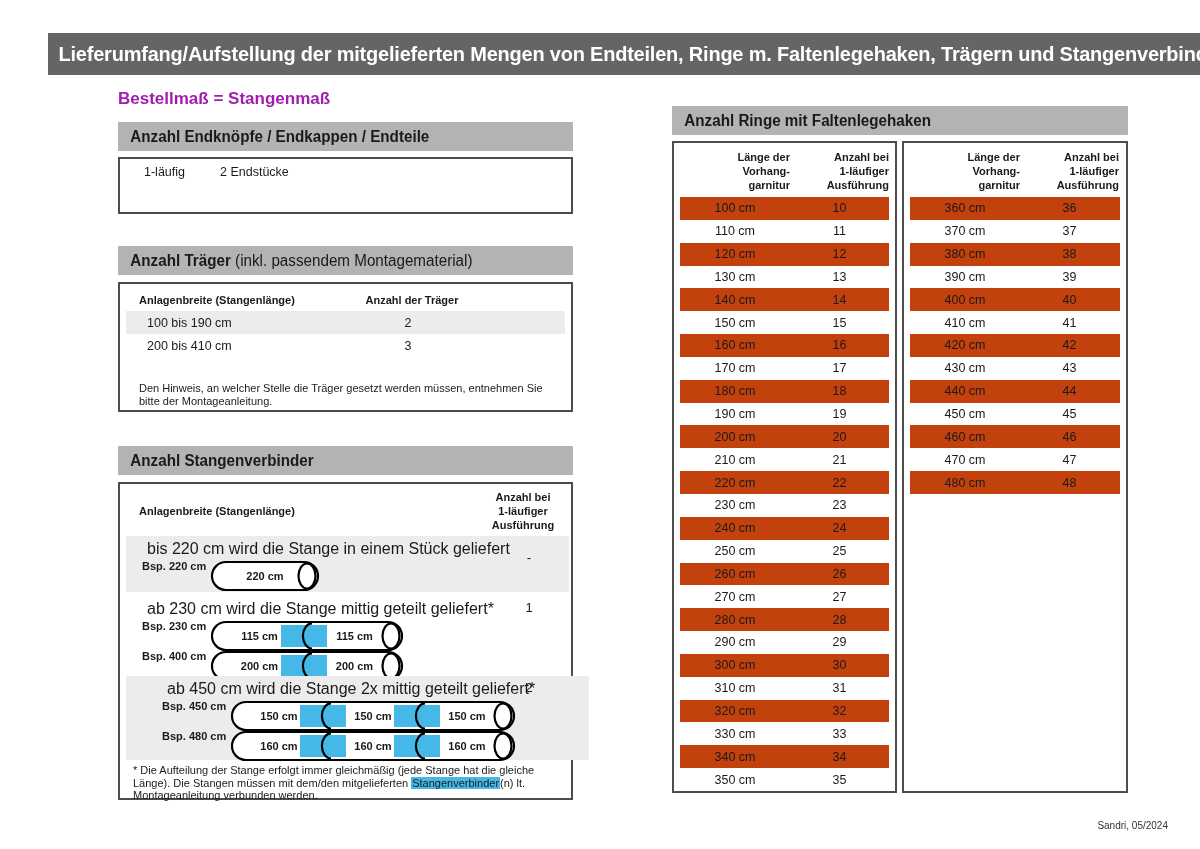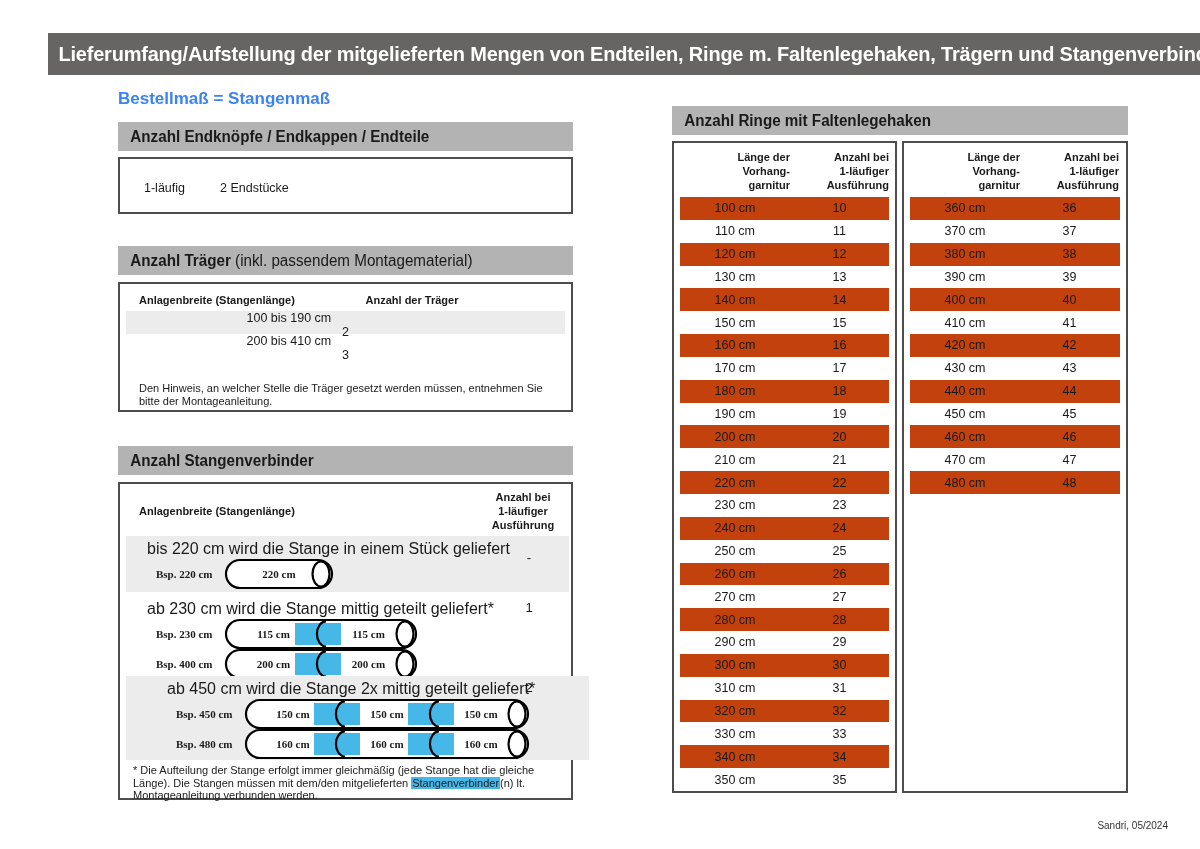--- a/index.html
+++ b/index.html
@@ -2,54 +2,54 @@
 <html><head>
 <meta charset="utf-8">
 <style>
   html,body{margin:0;padding:0;background:#fff;}
   .page{position:relative;width:1200px;height:849px;background:#fff;overflow:hidden;
         font-family:"Liberation Sans",sans-serif;color:#1a1a1a;}
   .banner{position:absolute;left:48px;top:33px;width:1152px;height:42px;background:#666564;
           display:flex;align-items:center;}
   .banner-text{color:#fff;font-weight:bold;font-size:21px;padding-left:11px;white-space:nowrap;
                letter-spacing:-0.2px;transform:scaleX(.95);transform-origin:0 50%;}
-  .subtitle{position:absolute;left:118px;top:89px;font-size:17px;font-weight:bold;color:#3b82f6;}
+  .subtitle{position:absolute;left:118px;top:89px;font-size:17px;font-weight:bold;color:#a21caf;}
   .sec-header{position:absolute;left:118px;width:455px;height:29px;background:#b3b3b3;
               display:flex;align-items:center;font-size:16px;}
   .sec-title{padding-left:13px;white-space:nowrap;transform:scaleX(.95);transform-origin:0 50%;font-weight:bold;}
   .sec-title .reg{font-weight:normal;}
   .s1{top:122px}.s2{top:246px}.s3{top:446px}
   .sr{left:672px;top:106px;width:456px;}
   .box{position:absolute;background:#fff;border:2px solid #4d4d4d;box-sizing:border-box;}
   .b1{left:118px;top:157px;width:455px;height:57px;}
   .b2{left:118px;top:282px;width:455px;height:130px;}
   .b3{left:118px;top:482px;width:455px;height:318px;}
   .r1{left:672px;top:141px;width:225px;height:652px;}
   .r2{left:902px;top:141px;width:226px;height:652px;}
-  .cell{position:absolute;top:22px;font-size:12.5px;}
+  .cell{position:absolute;top:6px;font-size:12.5px;}
   .l1{left:24px;} .l2{left:100px;}
   .colh{position:absolute;font-size:11px;font-weight:bold;}
   .b2 .c1{left:19px;top:10px;}
   .b2 .c2{left:222px;top:10px;width:140px;text-align:center;}
   #traeger-rows{position:absolute;left:6px;right:6px;top:27px;}
-  .trow{height:23px;display:flex;align-items:center;font-size:12.5px;flex-direction:column;}
+  .trow{height:23px;display:flex;align-items:center;font-size:12.5px;}
   .trow.alt{background:#ececec;}
   .tl{padding-left:21px;width:219px;} .tv{width:84px;text-align:center;}
   .b2 .note{position:absolute;left:19px;top:98px;width:424px;font-size:11px;line-height:13px;}
   .b3 .c1{left:19px;top:21px;}
   .c2h{position:absolute;left:358px;top:6px;width:90px;text-align:center;font-size:11px;
        font-weight:bold;line-height:14px;}
   .grp{position:absolute;left:6px;width:443px;}
   .g1{top:52px;height:56px;background:#ececec;}
   .g2{top:112px;height:79px;}
   .g3{top:192px;height:84px;background:#ececec;padding-left:20px;}
   .gtext{padding:4px 0 0 21px;font-size:16px;}
   .gcount{position:absolute;left:358px;width:90px;text-align:center;font-size:13px;}
   .g1 .gcount{top:14px;} .g2 .gcount{top:4px;} .g3 .gcount{top:4px;}
-  .ex{display:flex;align-items:center;margin-left:30px;margin-top:2px;height:28px;font-family:Liberation Serif, serif;}
+  .ex{display:flex;margin-left:16px;margin-top:2px;height:28px;}
   .exl{width:68px;font-size:11px;font-weight:bold;white-space:nowrap;flex:none;}
   .b3 .foot{position:absolute;left:13px;top:280px;width:436px;font-size:11px;line-height:12.5px;}
   .hl{background:#45b8e8;padding:0 1px;}
   .rh{position:absolute;top:7px;font-size:11px;font-weight:bold;line-height:14px;text-align:right;}
   .rh1{left:6px;width:110px;} .rh2{left:116px;width:99px;}
   .rrows{position:absolute;left:6px;right:6px;top:54px;}
   .rrow{height:22.85px;display:flex;align-items:center;font-size:12.5px;}
   .rrow.alt{background:#c2410c;}
   .rl{width:110px;text-align:center;} .rv{width:99px;text-align:center;}
   .footer{position:absolute;right:32px;top:820px;font-size:10px;color:#333;}

